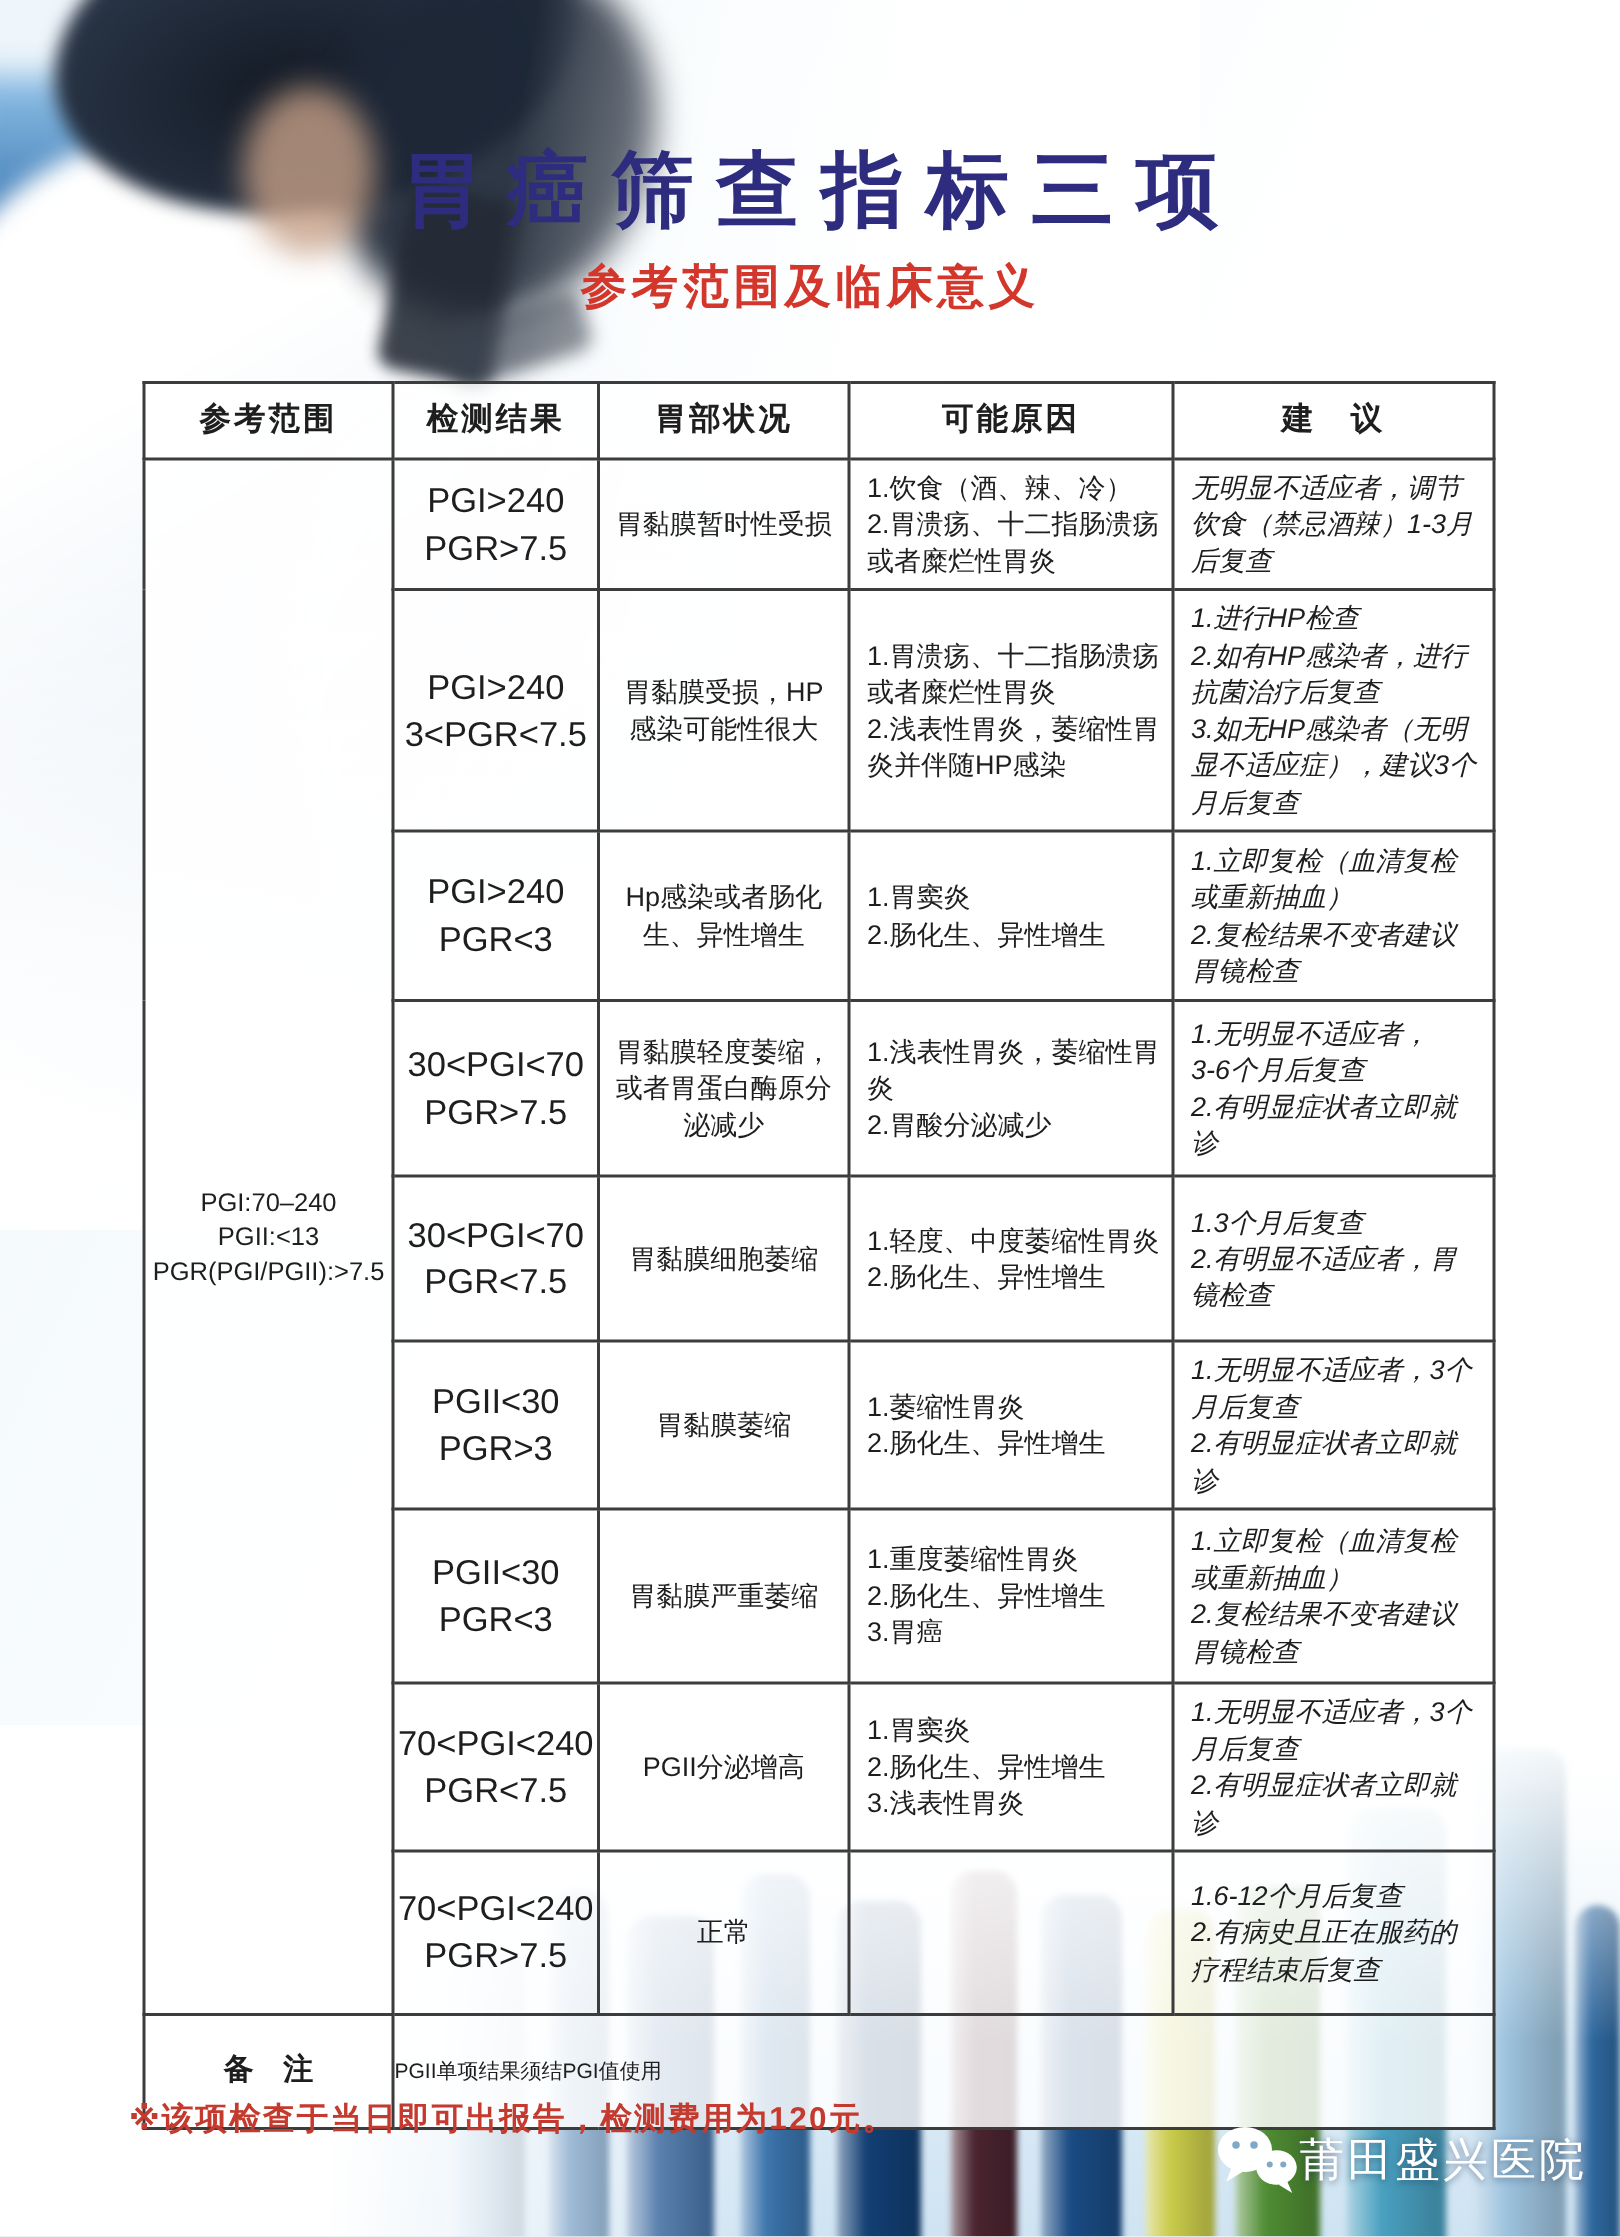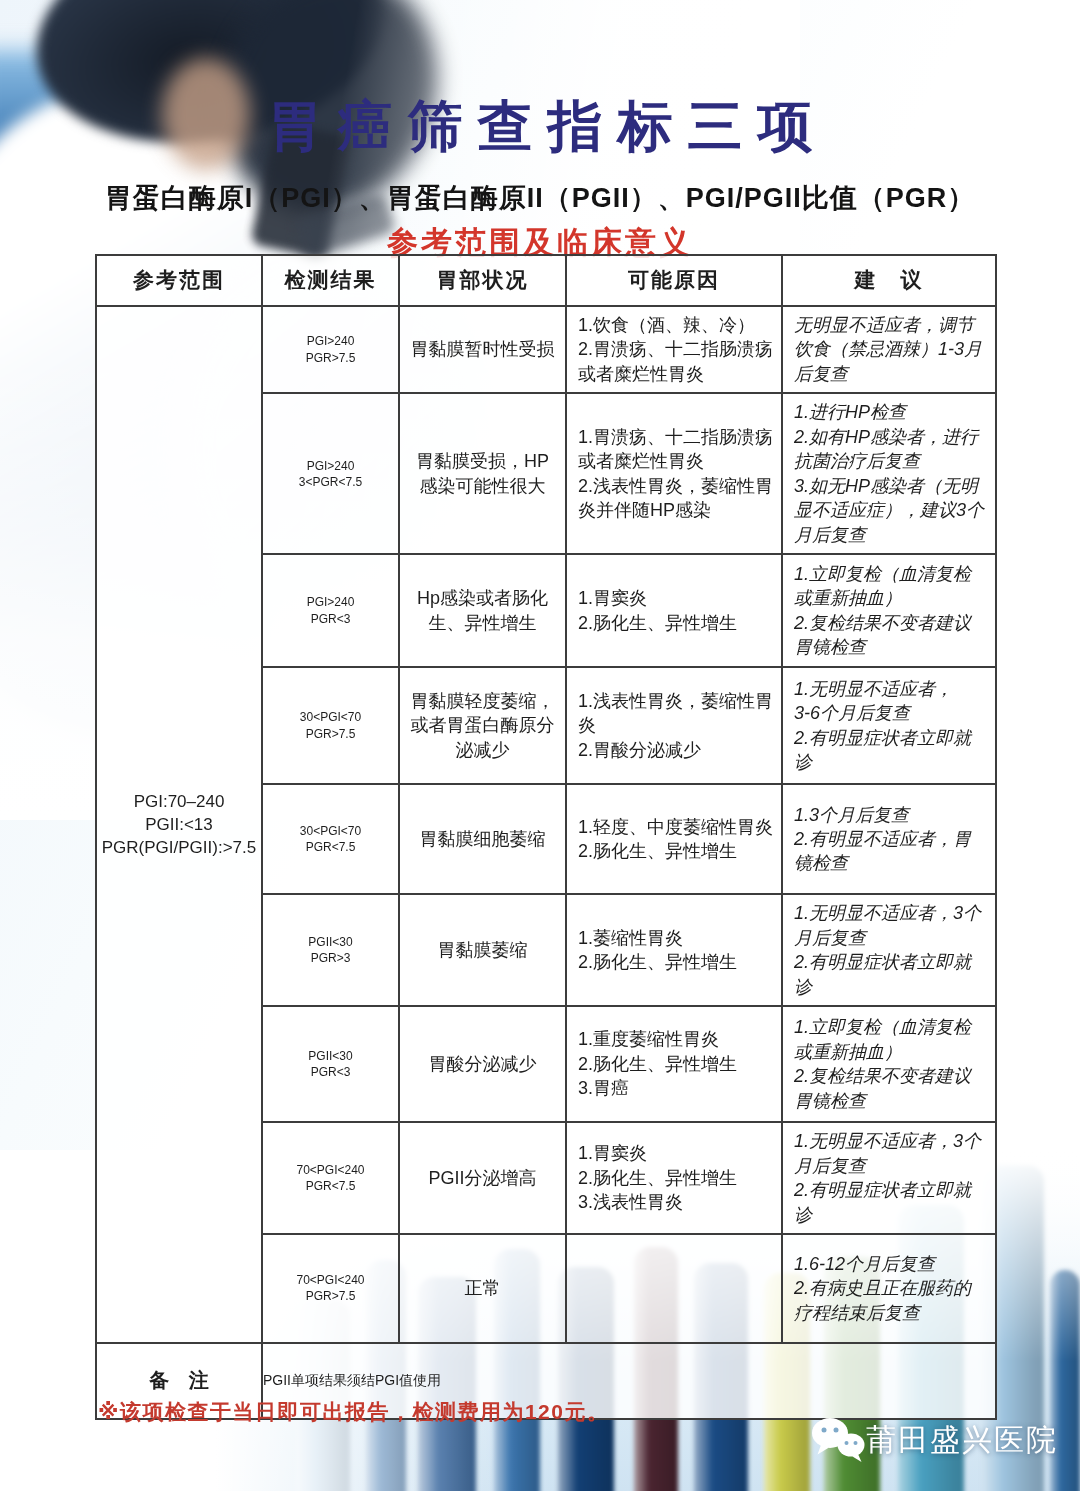--- a/index.html
+++ b/index.html
@@ -65,30 +65,30 @@
   .heading { margin-top:6px; font-size:31px; font-weight:bold; color:#d3362b; letter-spacing:3px; }
 
   
   table.ref { position:absolute; left:95px; top:254px; width:900px; z-index:2;
               border-collapse:collapse; table-layout:fixed; }
   table.ref th, table.ref td {
     border:2px solid #3c3c3c; background:rgba(255,255,255,.84);
     color:#1e1e1e; vertical-align:middle; white-space:pre-line; line-height:1.36;
   }
   table.ref th { font-size:21px; font-weight:600; letter-spacing:2px; }
-  td.result { text-align:center; font-size:12px; line-height:1.6; }
+  td.result { text-align:center; font-size:23px; line-height:1.6; }
   td.cond   { text-align:center; font-size:18px; padding:4px 8px; }
   td.causes { text-align:left; font-size:18px; padding:6px 8px 6px 11px; }
   td.advice { text-align:left; font-size:18px; padding:6px 8px 6px 11px;font-style:italic; }
   td.refcell{ text-align:center; font-size:17px; line-height:1.6; }
   td.notelabel { text-align:center; font-size:20px; font-weight:600; letter-spacing:7px; text-indent:7px; }
   td.notetext  { font-size:14px; }
 
   
-  .footnote { position:absolute; left:98px; top:1398px; z-index:2;
+  .footnote { position:absolute; left:86px; top:1398px; z-index:2;
               font-size:21px; font-weight:600; color:#c43a2e; letter-spacing:1.5px; }
   .brand { position:absolute; right:22px; top:1416px; z-index:2;
            display:flex; align-items:center; 
            color:#ffffff; font-size:30px; letter-spacing:2px;
            text-shadow:0 1px 5px rgba(25,55,90,.55); }
 </style>
 </head>
 <body>
 
 <div class="page">
@@ -116,21 +116,20 @@
     <div class="tube t8"></div>
     <div class="tube t9"></div>
     <div class="tube t10"></div>
     <div class="tube t11"></div>
     <div class="tube t12"></div>
     <div class="tubes-fade"></div>
   </div>
 
   <div class="hdr">
     <div class="title">胃癌筛查指标三项</div>
-    <div class="subtitle">胃蛋白酶原I（PGI）、胃蛋白酶原II（PGII）、PGI/PGII比值（PGR）</div>
     <div class="heading">参考范围及临床意义</div>
   </div>
 
   <table class="ref">
     <colgroup>
       <col style="width:166px">
         <col style="width:137px">
         <col style="width:167px">
       <col style="width:216px">
         <col style="width:214px">
@@ -199,21 +198,21 @@
 PGR&gt;3</td>
         <td class="cond">胃黏膜萎缩</td>
         <td class="causes">1.萎缩性胃炎
 2.肠化生、异性增生</td>
         <td class="advice">1.无明显不适应者，3个月后复查
 2.有明显症状者立即就诊</td>
       </tr>
       <tr style="height:116px">
         <td class="result">PGII&lt;30
 PGR&lt;3</td>
-        <td class="cond">胃酸分泌减少</td>
+        <td class="cond">胃黏膜严重萎缩</td>
         <td class="causes">1.重度萎缩性胃炎
 2.肠化生、异性增生
 3.胃癌</td>
         <td class="advice">1.立即复检（血清复检或重新抽血）
 2.复检结果不变者建议胃镜检查</td>
       </tr>
       <tr style="height:110px">
         <td class="result">70&lt;PGI&lt;240
 PGR&lt;7.5</td>
         <td class="cond">PGII分泌增高</td>

